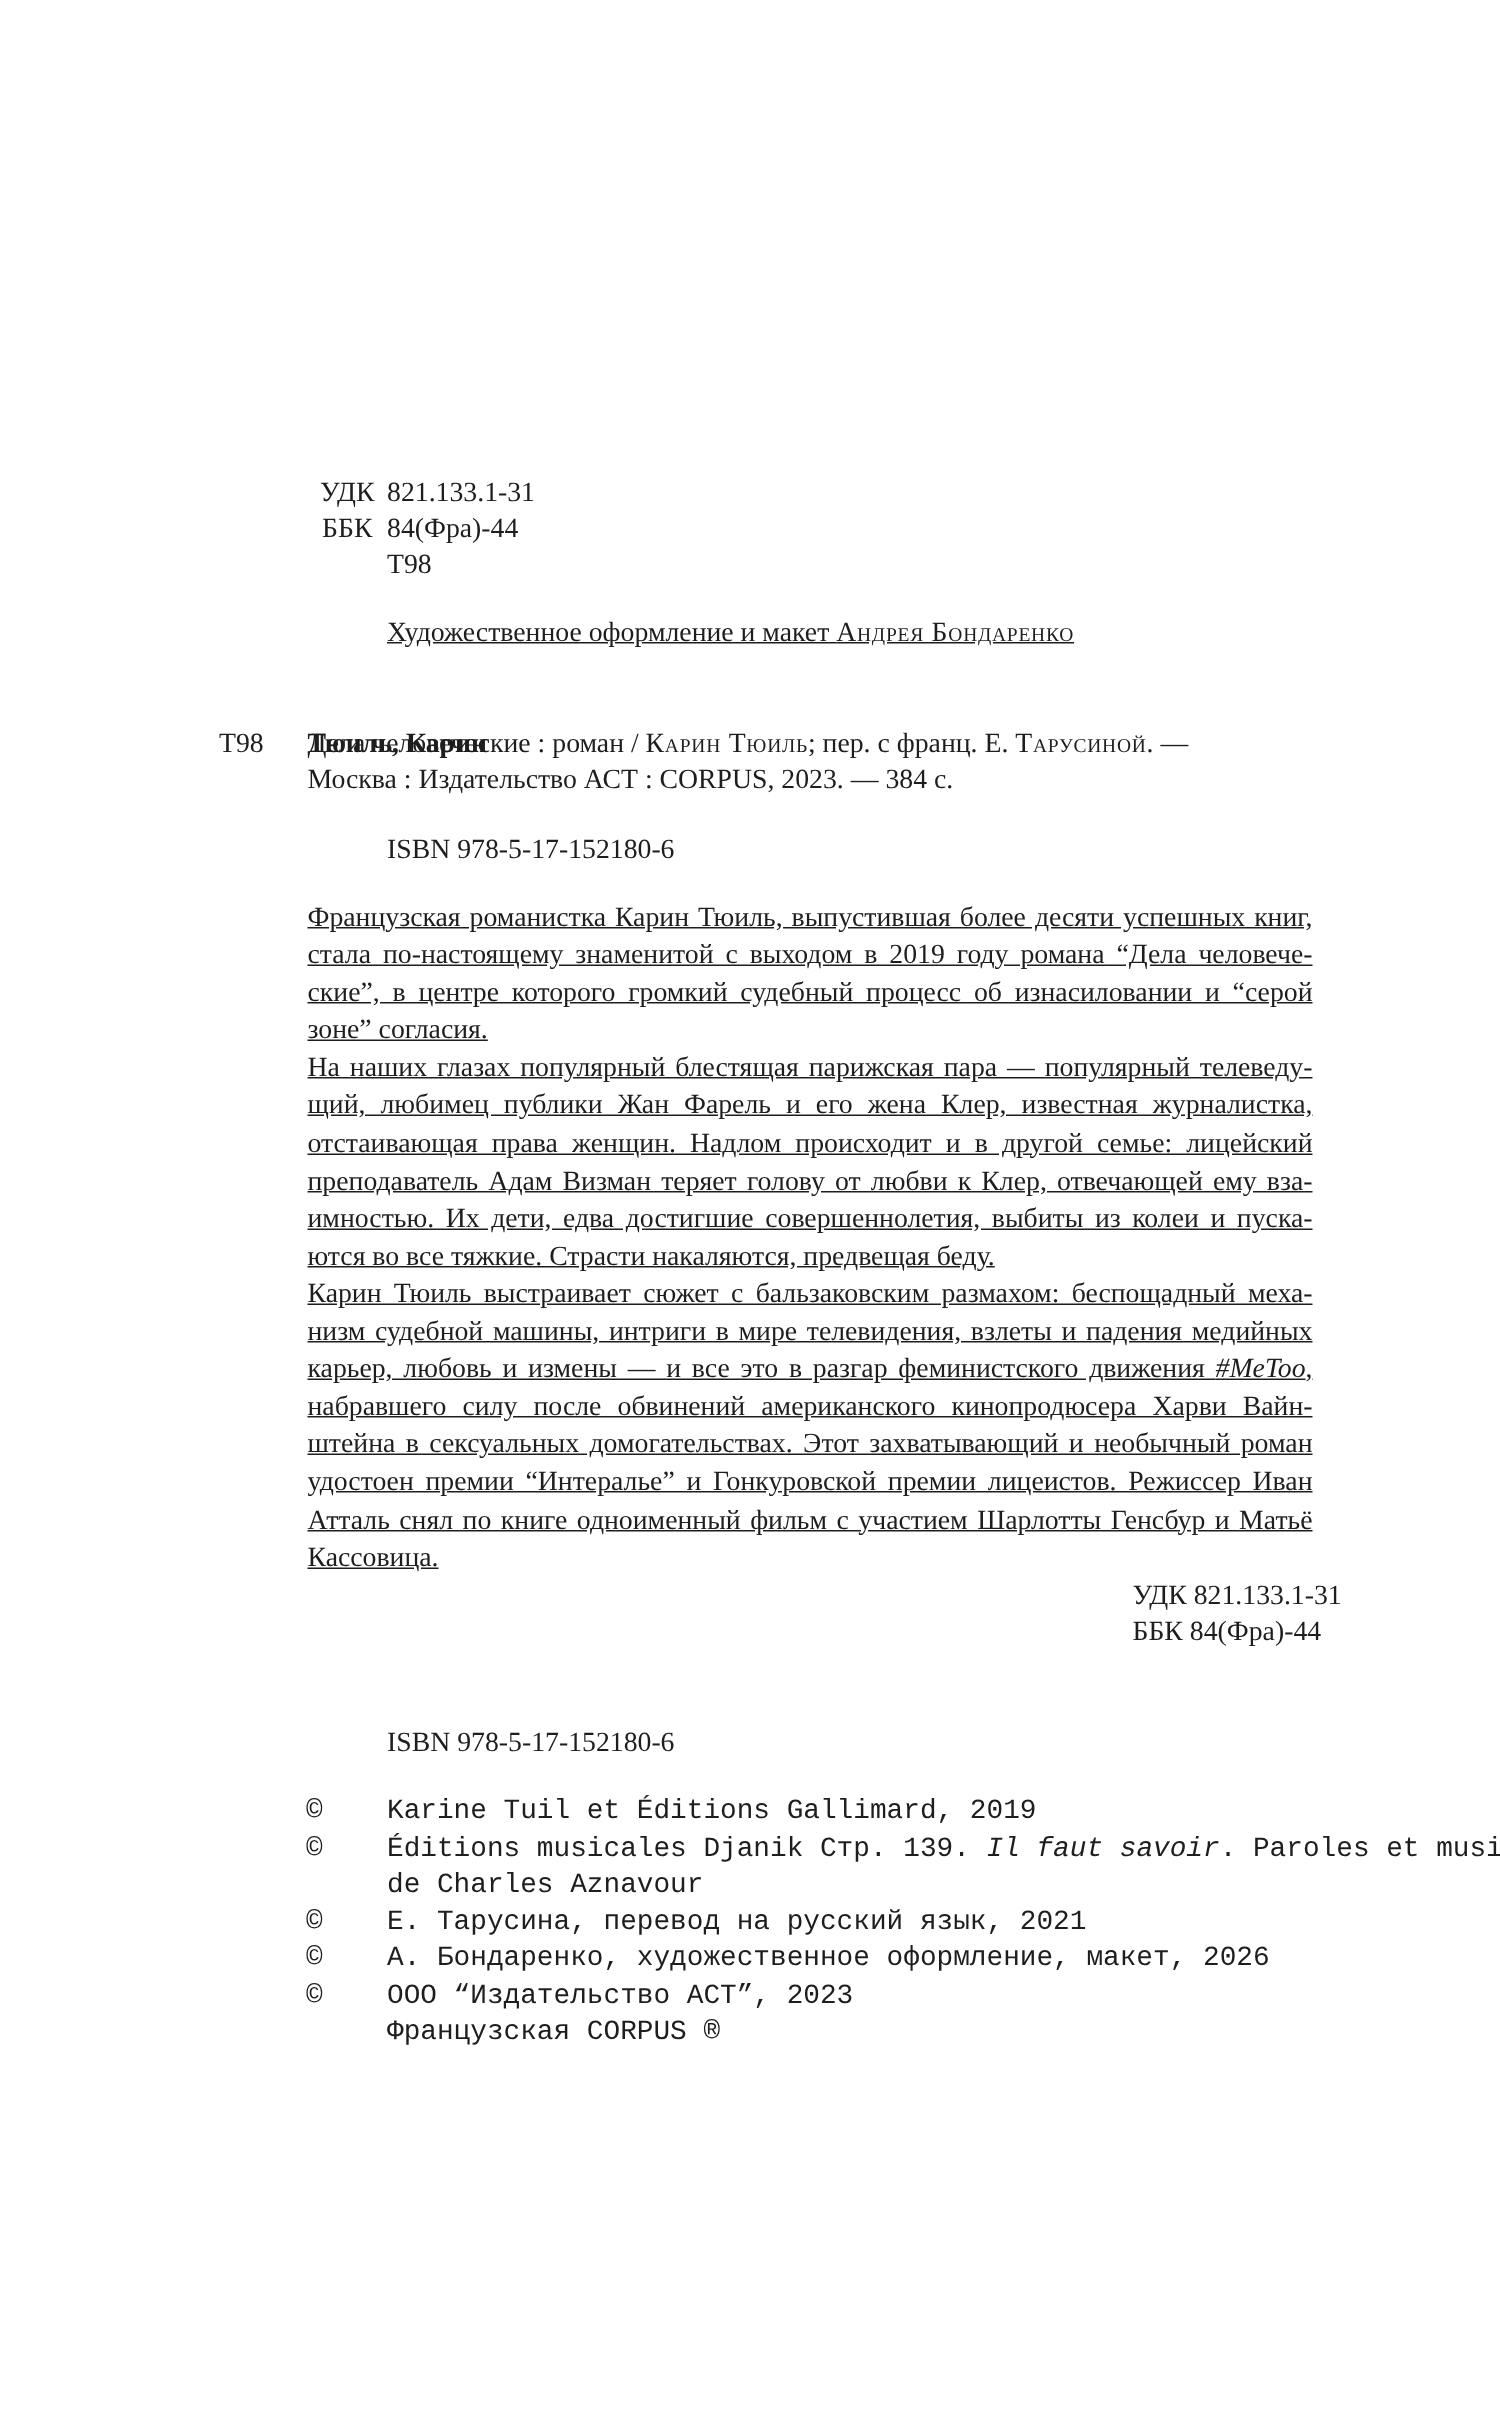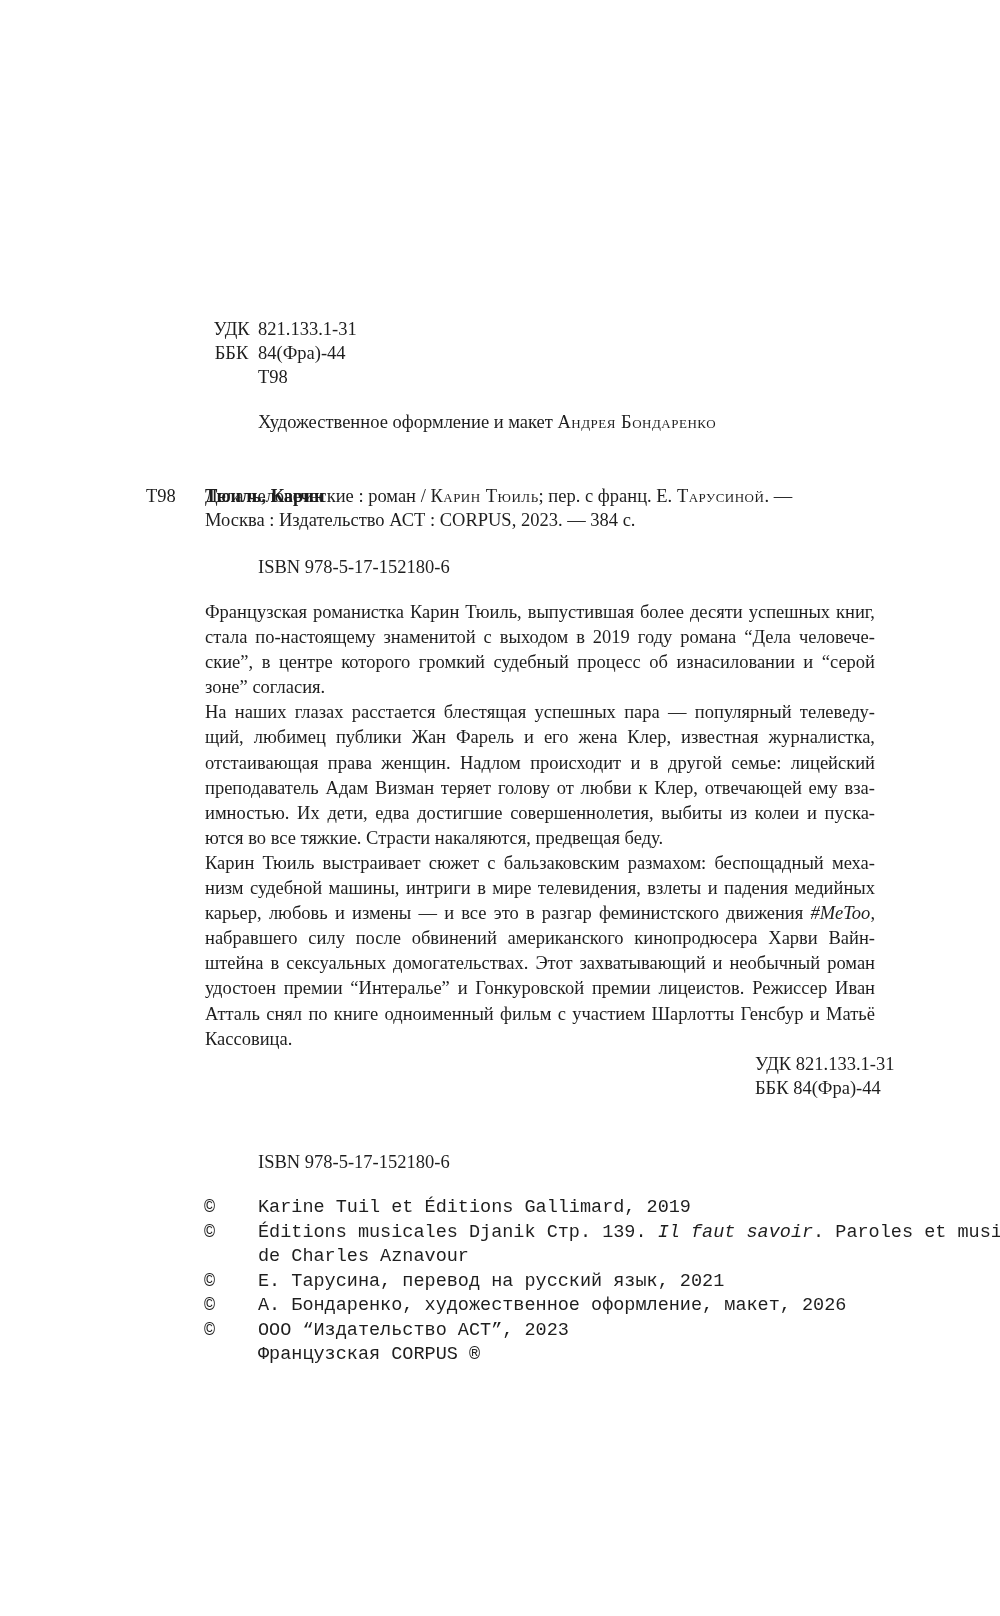--- a/index.html
+++ b/index.html
@@ -10,58 +10,58 @@
   }
   .abs { position: absolute; white-space: nowrap; line-height: 24px; }
   .row { display: block; }
   .lbl { display: inline-block; width: 53px; text-align: center; }
   .sc { font-variant: small-caps; letter-spacing: 0.5px; }
   .bold { font-weight: bold; }
   .annot {
     position: absolute; left: 205px; top: 600px; width: 670px;
     line-height: 25.1px; text-align: justify; hyphens: manual;
   }
-  .annot p { margin: 0; }
+  .annot p { margin: 0; text-decoration: underline; }
   .annot p span.line { display: block; text-align: justify; text-align-last: justify; }
   .annot p span.line.last { text-align-last: left; }
   .copy-row { display: block; line-height: 24.5px; font-family: Liberation Mono, monospace; }
   .copy-sym { display: inline-block; width: 54px; }
   i { font-style: italic; }
 </style>
 </head>
 <body>
 
 <div class="abs" style="left:205px; top:317px;">
   <span class="row"><span class="lbl">УДК</span><span>821.133.1-31</span></span>
   <span class="row"><span class="lbl">ББК</span><span>84(Фра)-44</span></span>
   <span class="row"><span class="lbl"></span><span>Т98</span></span>
 </div>
 
-<div class="abs" style="left:258px; top:410px;">
+<div class="abs" style="left:258px; top:410px;text-decoration:underline;">
   <span>Художественное оформление и макет </span><span class="sc">Андрея Бондаренко</span>
 </div>
 
 <div class="abs bold" style="left:205px; top:484px;">Тюиль, Карин</div>
 <div class="abs" style="left:146px; top:484px;">Т98</div>
 <div class="abs" style="left:205px; top:484px;">
   <span>Дела человеческие : роман / </span><span class="sc">Карин Тюиль</span><span>; пер. с франц. Е. </span><span class="sc">Тарусиной</span><span>. —</span>
 </div>
 <div class="abs" style="left:205px; top:508px;">Москва : Издательство АСТ : CORPUS, 2023. — 384 с.</div>
 
 <div class="abs" style="left:258px; top:555px;">ISBN 978-5-17-152180-6</div>
 
 <div class="annot">
   <p>
     <span class="line">Французская романистка Карин Тюиль, выпустившая более десяти успешных книг,</span>
     <span class="line">стала по-настоящему знаменитой с выходом в 2019 году романа “Дела человече-</span>
     <span class="line">ские”, в центре которого громкий судебный процесс об изнасиловании и “серой</span>
     <span class="line last">зоне” согласия.</span>
   </p>
   <p>
-    <span class="line">На наших глазах расстается блестящая успешных пара — популярный телеведу-</span>
+    <span class="line">На наших глазах популярный блестящая парижская пара — популярный телеведу-</span>
     <span class="line">щий, любимец публики Жан Фарель и его жена Клер, известная журналистка,</span>
     <span class="line">отстаивающая права женщин. Надлом происходит и в другой семье: лицейский</span>
     <span class="line">преподаватель Адам Визман теряет голову от любви к Клер, отвечающей ему вза-</span>
     <span class="line">имностью. Их дети, едва достигшие совершеннолетия, выбиты из колеи и пуска-</span>
     <span class="line last">ются во все тяжкие. Страсти накаляются, предвещая беду.</span>
   </p>
   <p>
     <span class="line">Карин Тюиль выстраивает сюжет с бальзаковским размахом: беспощадный меха-</span>
     <span class="line">низм судебной машины, интриги в мире телевидения, взлеты и падения медийных</span>
     <span class="line"><span>карьер, любовь и измены — и все это в разгар феминистского движения </span><i>#MeToo</i><span>,</span></span>

